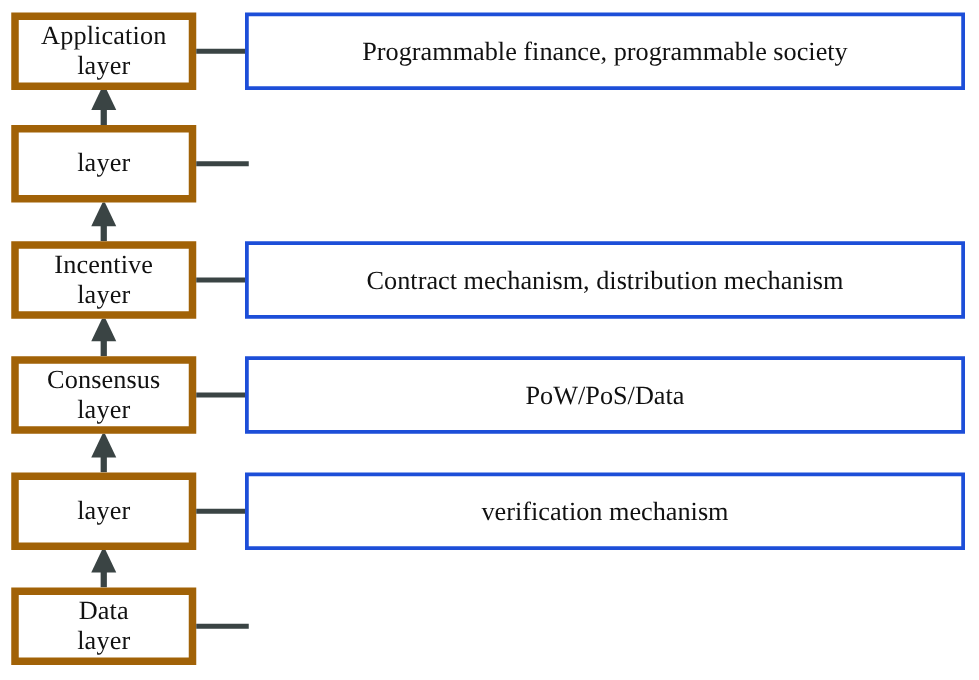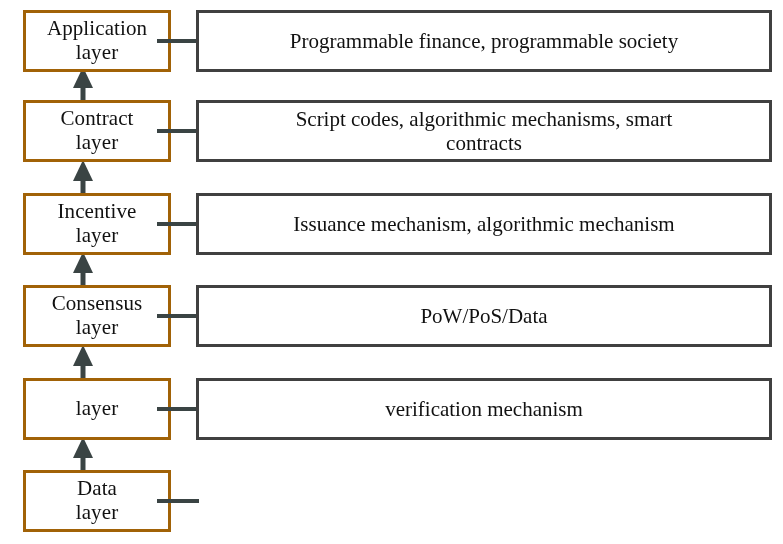--- a/index.html
+++ b/index.html
@@ -36,26 +36,26 @@
   .layer-row {
     position: absolute;
     left: 0;
     width: 783px;
     height: 62px;
   }
 
   
   .layer-box {
     position: absolute;
-    left: 23px;
+    left: 9px;
     top: 0;
     width: 148px;
     height: 62px;
     box-sizing: border-box;
-    border: 3px solid #a16207;
+    border: 6px solid #a16207;
     background: #ffffff;
     display: flex;
     align-items: center;
     justify-content: center;
     text-align: center;
     line-height: 1.12;
     font-size: 21px;
     letter-spacing: 0.1px;
   }
   .layer-box .label-inner {
@@ -78,21 +78,21 @@
   }
 
   
   .content-box {
     position: absolute;
     left: 196px;
     top: 0;
     width: 576px;
     height: 62px;
     box-sizing: border-box;
-    border: 3px solid #404040;
+    border: 3px solid #1d4ed8;
     background: #ffffff;
     display: flex;
     align-items: center;
     justify-content: center;
     text-align: center;
     line-height: 1.16;
     font-size: 21px;
   }
   .content-box .content-inner {
     display: block;
@@ -152,72 +152,65 @@
     <div class="content-box single">
       <span class="content-inner">
         <span class="content-line">Programmable finance, programmable society</span>
       </span>
     </div>
   </div>
 
   <div class="layer-row" style="top:100px;">
     <div class="layer-box">
       <span class="label-inner">
-        <span class="label-line">Contract</span>
+        <span class="label-line">layer</span>
+      </span>
+    </div>
+    <div class="connector"></div>
+  </div>
+
+  <div class="layer-row" style="top:193px;">
+    <div class="layer-box">
+      <span class="label-inner">
+        <span class="label-line">Incentive</span>
+        <span class="label-line">layer</span>
+      </span>
+    </div>
+    <div class="connector"></div>
+    <div class="content-box single">
+      <span class="content-inner">
+        <span class="content-line">Contract mechanism, distribution mechanism</span>
+      </span>
+    </div>
+  </div>
+
+  <div class="layer-row" style="top:285px;border-radius:28px;">
+    <div class="layer-box">
+      <span class="label-inner">
+        <span class="label-line">Consensus</span>
+        <span class="label-line">layer</span>
+      </span>
+    </div>
+    <div class="connector"></div>
+    <div class="content-box single">
+      <span class="content-inner">
+        <span class="content-line">PoW/PoS/Data</span>
+      </span>
+    </div>
+  </div>
+
+  <div class="layer-row" style="top:378px;">
+    <div class="layer-box">
+      <span class="label-inner">
         <span class="label-line">layer</span>
       </span>
     </div>
     <div class="connector"></div>
     <div class="content-box">
       <span class="content-inner">
-        <span class="content-line">Script codes, algorithmic mechanisms,  smart</span>
-        <span class="content-line">contracts</span>
-      </span>
-    </div>
-  </div>
-
-  <div class="layer-row" style="top:193px;">
-    <div class="layer-box">
-      <span class="label-inner">
-        <span class="label-line">Incentive</span>
-        <span class="label-line">layer</span>
-      </span>
-    </div>
-    <div class="connector"></div>
-    <div class="content-box single">
-      <span class="content-inner">
-        <span class="content-line">Issuance mechanism, algorithmic mechanism</span>
-      </span>
-    </div>
-  </div>
-
-  <div class="layer-row" style="top:285px;border-radius:28px;">
-    <div class="layer-box">
-      <span class="label-inner">
-        <span class="label-line">Consensus</span>
-        <span class="label-line">layer</span>
-      </span>
-    </div>
-    <div class="connector"></div>
-    <div class="content-box single">
-      <span class="content-inner">
-        <span class="content-line">PoW/PoS/Data</span>
-      </span>
-    </div>
-  </div>
-
-  <div class="layer-row" style="top:378px;">
-    <div class="layer-box">
-      <span class="label-inner">
-        <span class="label-line">layer</span>
-      </span>
-    </div>
-    <div class="connector"></div>
-    <div class="content-box">
-      <span class="content-inner">
         <span class="content-line">verification mechanism</span>
       </span>
     </div>
   </div>
 
   <div class="layer-row" style="top:470px;padding-left:48px;">
     <div class="layer-box">
       <span class="label-inner">
         <span class="label-line">Data</span>
         <span class="label-line">layer</span>

